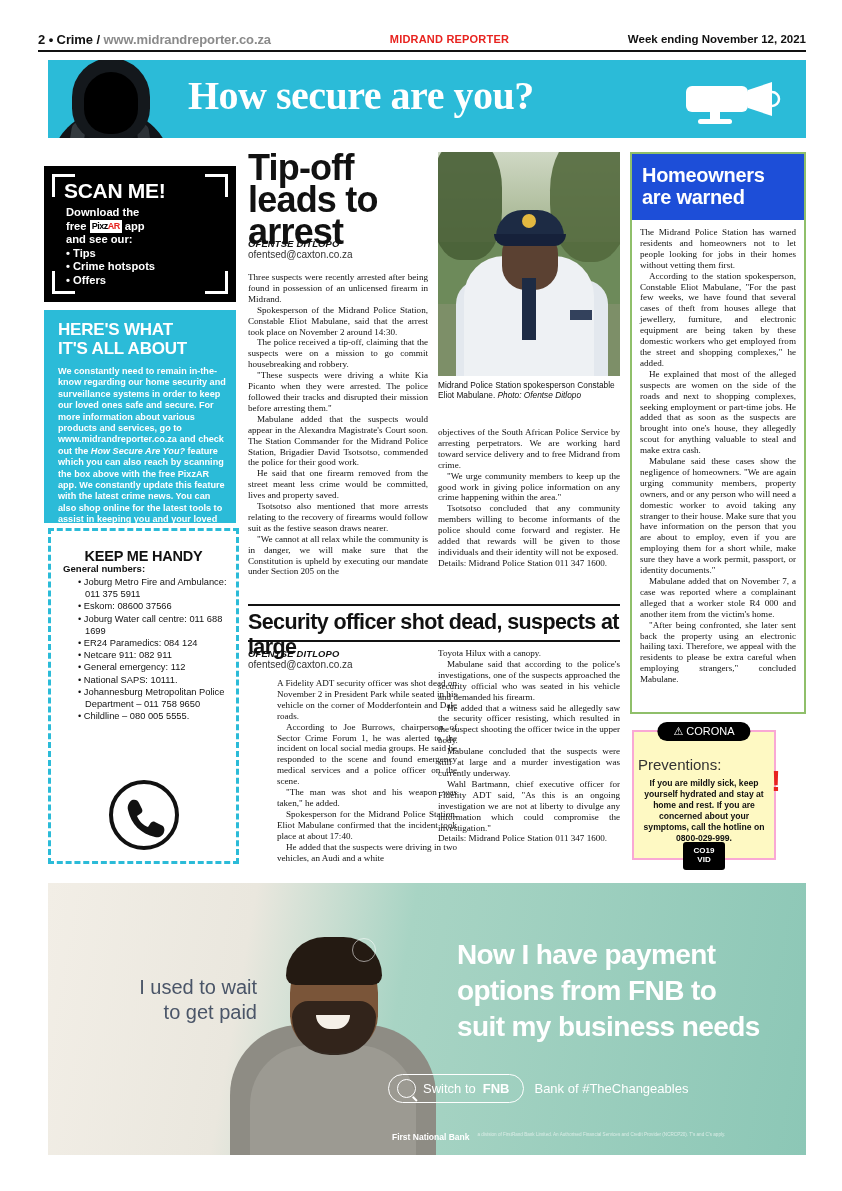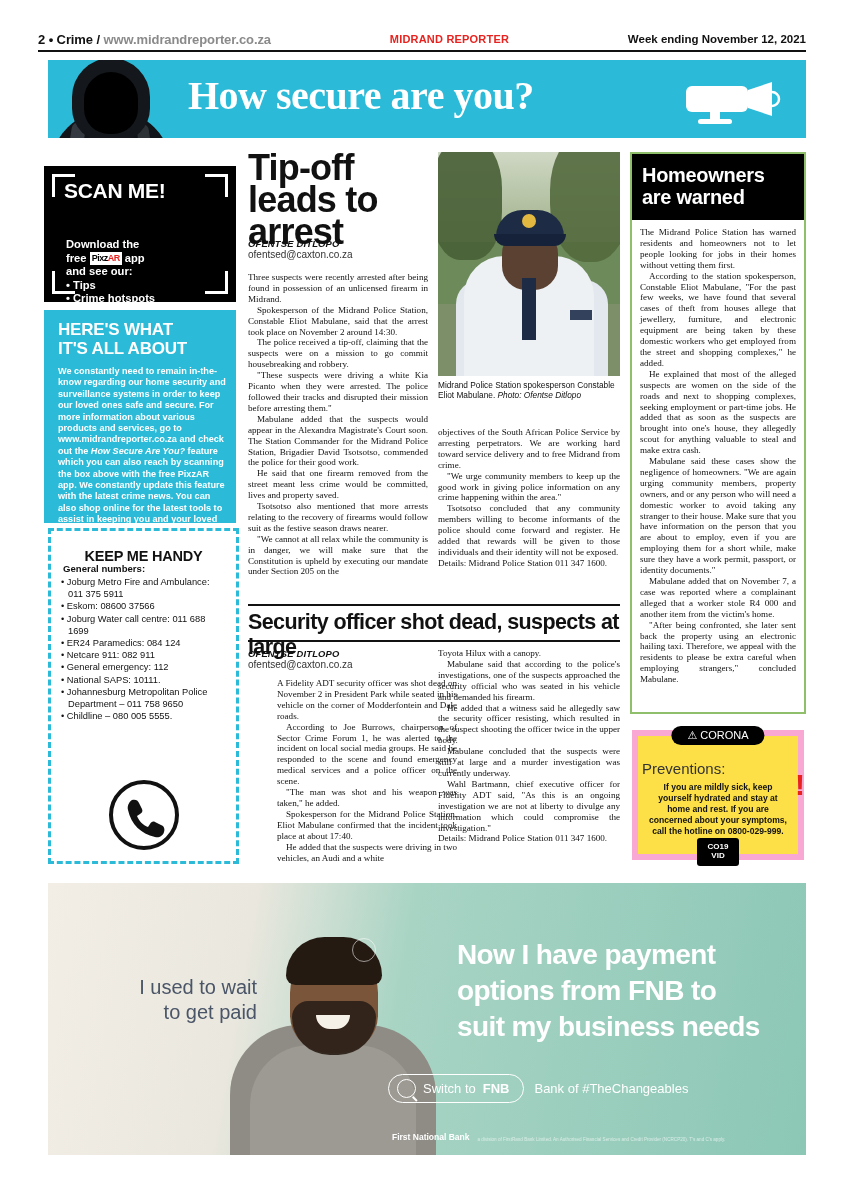--- a/index.html
+++ b/index.html
@@ -63,21 +63,21 @@
   .scanbox{
     position:absolute;left:44px;top:166px;width:192px;height:136px;
     background:#000;color:#fff;
   }
   .corner{position:absolute;width:20px;height:20px;border:3px solid #fff;}
   .c-tl{left:8px;top:8px;border-right:none;border-bottom:none;}
   .c-tr{right:8px;top:8px;border-left:none;border-bottom:none;}
   .c-bl{left:8px;bottom:8px;border-right:none;border-top:none;}
   .c-br{right:8px;bottom:8px;border-left:none;border-top:none;}
   .scan-title{position:absolute;left:20px;top:13px;font-size:21px;font-weight:bold;letter-spacing:-0.3px;}
-  .scan-body{position:absolute;left:22px;top:40px;width:158px;font-size:11.2px;font-weight:bold;line-height:13.6px;margin-top:32px;}
+  .scan-body{position:absolute;left:22px;top:40px;width:158px;font-size:11.2px;font-weight:bold;line-height:13.6px;}
   .pixzar{
     display:inline-block;background:#fff;color:#000;font-size:9px;font-weight:bold;
     padding:0px 2px;letter-spacing:-0.5px;vertical-align:1px;
   }
   .pixzar .r{color:#e8231f;}
 
   .heres{
     position:absolute;left:44px;top:310px;width:192px;height:213px;background:#2bbbd8;color:#fff;
   }
   .heres h2{
@@ -93,21 +93,21 @@
 
   .handy{
     position:absolute;left:48px;top:528px;width:185px;height:330px;
     background:#fff;border:3px dashed #2bbbd8;
   }
   .handy h3{
     margin:8px;padding-top:9px;text-align:center;font-size:14.5px;font-weight:bold;color:#111;
     letter-spacing:-0.2px;
   }
   .handy .gen{position:absolute;left:12px;top:32px;font-size:9.6px;font-weight:bold;color:#111;}
-  .handy ul{margin:0;position:absolute;left:10px;top:45px;width:162px;padding:0;list-style:none;}
+  .handy ul{margin:0;position:absolute;left:27px;top:45px;width:162px;padding:0;list-style:none;}
   .handy li{font-size:9.3px;line-height:12.2px;color:#111;padding-left:7px;text-indent:-7px;}
   .handy li::before{content:"• ";}
   .phone-ic{position:absolute;left:50%;transform:translateX(-50%);bottom:10px;width:72px;height:72px;}
 
   
   .art1-head{
     position:absolute;left:248px;top:152px;width:180px;
     font-size:36px;line-height:32px;font-weight:bold;color:#111;letter-spacing:-0.8px;
   }
   .byline{font-size:9.4px;font-weight:bold;font-style:italic;color:#111;letter-spacing:0.2px;}
@@ -146,21 +146,21 @@
     font-size:8.3px;line-height:10px;color:#111;font-weight:normal;
   }
   .caption .ital{font-style:italic;}
 
   
   .green-col{
     position:absolute;left:630px;top:152px;width:176px;height:562px;
     border:2px solid #8fbf6a;background:#fff;box-sizing:border-box;
   }
   .green-head{
-    background:#000000;color:#fff;padding:10px 10px 12px 10px;
+    background:#1d4ed8;color:#fff;padding:10px 10px 12px 10px;
     font-size:20px;line-height:22px;font-weight:bold;letter-spacing:-0.3px;
   }
   .green-body{
     padding:7px 8px 6px 8px;
     font-family:"Liberation Serif", serif;font-size:9.1px;line-height:10.9px;color:#111;text-align:justify;
   }
   .green-body p{margin:0;text-indent:9px;}
   .green-body p.first{text-indent:0;}
 
   
@@ -169,22 +169,22 @@
     position:absolute;left:248px;top:610px;width:380px;
     font-size:21.5px;font-weight:bold;color:#111;letter-spacing:-0.6px;
   }
   .art2-rule2{position:absolute;left:248px;top:640px;width:372px;height:1.5px;background:#111;}
   .art2-by{position:absolute;left:248px;top:648px;width:180px;}
   .art2-c1{position:absolute;left:248px;top:678px;width:180px;height:170px;margin-left:29px;}
   .art2-c2{position:absolute;left:438px;top:648px;width:182px;height:200px;}
 
   
   .corona{
-    position:absolute;left:632px;top:730px;width:172px;height:130px;
-    border:6px solid #f9a8d4;box-sizing:border-box;background:#fde047;
+    position:absolute;left:632px;top:730px;width:144px;height:130px;
+    border:2px solid #f9a8d4;box-sizing:border-box;background:#fef9c3;
   }
   .corona-tab{
     position:absolute;left:50%;transform:translateX(-50%);top:-10px;
     background:#000;color:#fff;border-radius:11px;padding:3px 16px;
     font-size:11px;font-weight:normal;white-space:nowrap;
   }
   .corona-prev{
     position:absolute;left:4px;right:0;top:24px;
     font-size:15px;color:#333;
   }
@@ -232,21 +232,21 @@
     color:#fff;font-size:13px;
   }
   .cta-circle{
     width:17px;height:17px;border:1.5px solid #fff;border-radius:50%;position:relative;
   }
   .cta-circle::after{
     content:"";position:absolute;right:-3px;bottom:-2px;width:6px;height:1.5px;background:#fff;transform:rotate(45deg);
   }
   .cta-side{color:#fff;font-size:13px;}
   .ad-foot{
-    position:absolute;left:392px;top:1132px;display:flex;align-items:flex-end;gap:8px;
+    position:absolute;left:392px;top:1132px;display:flex;align-items:flex-start;gap:8px;
   }
   .ad-foot .fnbname{color:#fff;font-size:8.5px;font-weight:bold;}
   .ad-foot .legal{color:#e6f2ee;font-size:4.6px;opacity:.85;}
   .ad-logo-c{
     position:absolute;left:352px;top:938px;width:22px;height:22px;border:1.5px solid #ffffff;border-radius:50%;opacity:.55;
   }
 </style>
 </head>
 <body>
 

